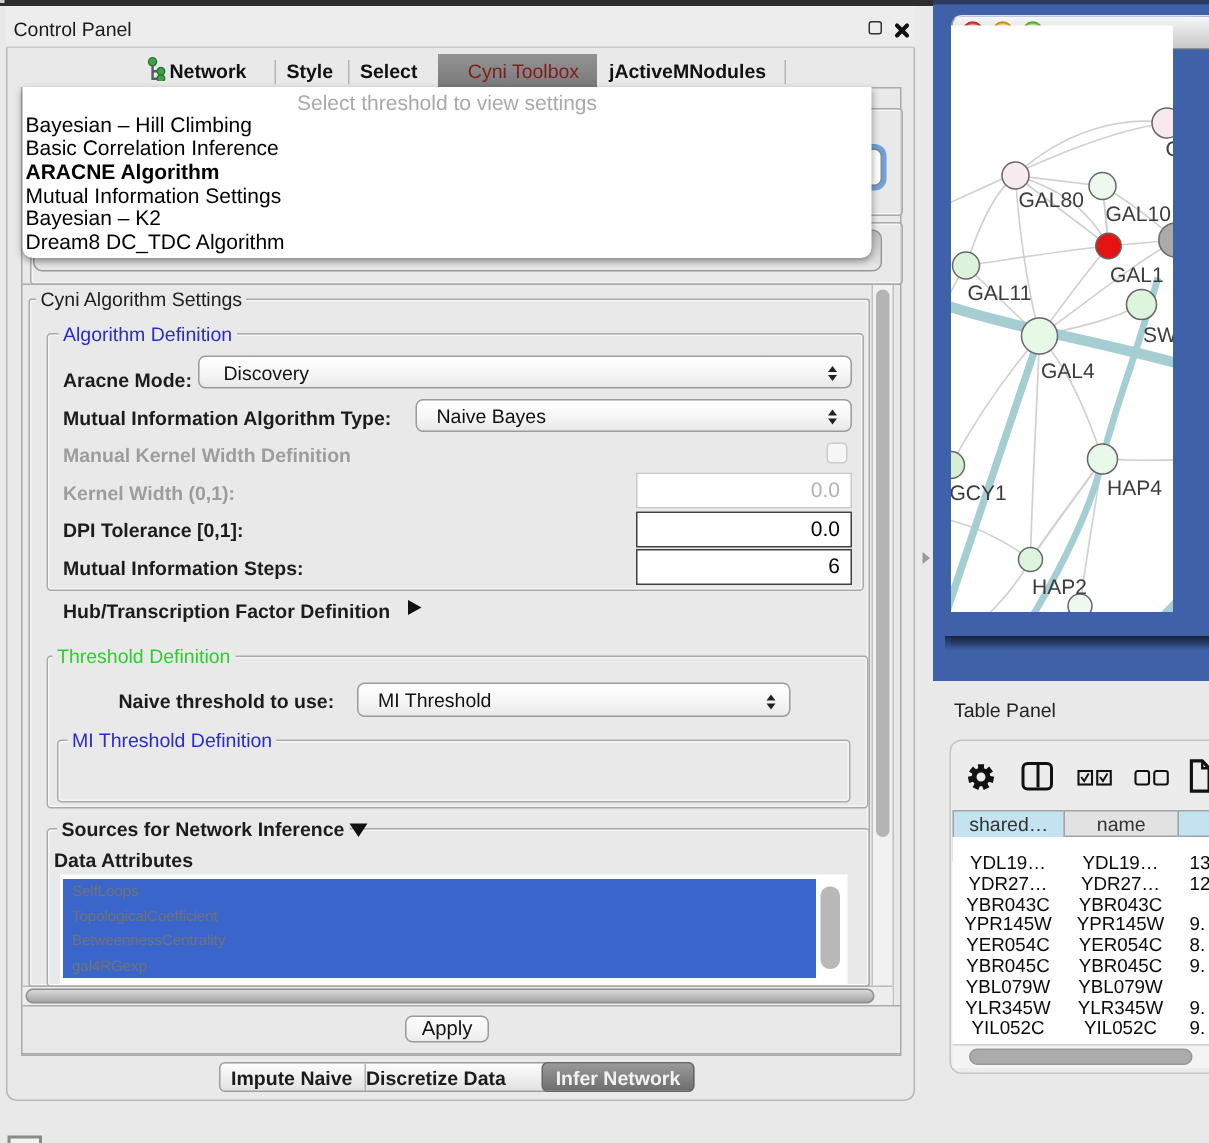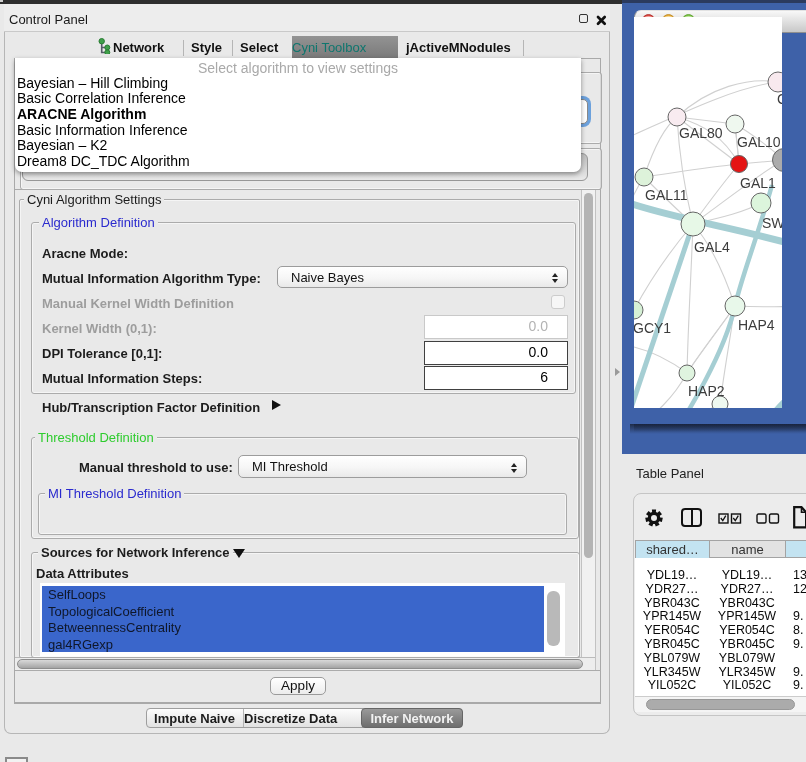--- a/index.html
+++ b/index.html
@@ -3,49 +3,49 @@
 html,body{margin:0;padding:0}
 #root{position:relative;width:806px;height:762px;background:#e9e9e9;font-family:"Liberation Sans",sans-serif;overflow:hidden}
 .ab{position:absolute}
 .b13{font-size:13px;font-weight:bold;color:#1c1c1c}
 .g13{font-size:13px;font-weight:bold;color:#9d9d9d}
 .combo{position:absolute;height:22px;border:1px solid #9c9c9c;border-radius:5px;background:linear-gradient(#ffffff,#f6f6f6 55%,#e9e9e9);box-sizing:border-box}
 .combo .txt{position:absolute;left:14px;top:3px;font-size:13px;color:#111}
 .spin{position:absolute;right:7px;top:4px;width:8px;height:14px}
 .spin .u{position:absolute;left:0;top:2px;width:0;height:0;border-left:3.2px solid transparent;border-right:3.2px solid transparent;border-bottom:4.2px solid #222}
 .spin .d{position:absolute;left:0;bottom:2px;width:0;height:0;border-left:3.2px solid transparent;border-right:3.2px solid transparent;border-top:4.2px solid #222}
-.field{position:absolute;background:#fff;box-sizing:border-box;font-size:14px;text-align:right;padding-right:19px;line-height:21px}
+.field{position:absolute;background:#fff;box-sizing:border-box;font-size:14px;text-align:right;padding-right:7px;line-height:21px}
 .grp{position:absolute;border:1px solid #ababab;border-radius:3px;box-shadow:inset 0 0 0 1px rgba(255,255,255,.55)}
 .gt{position:absolute;font-size:13px;background:#e9e9e9;padding:0 3px;line-height:13px}
 .tabsep{position:absolute;top:40px;width:1px;height:16px;background:#b5b5b5}
 .tri-r{width:0;height:0;border-top:5.5px solid transparent;border-bottom:5.5px solid transparent;border-left:9px solid #111}
 .tri-d{width:0;height:0;border-left:6.5px solid transparent;border-right:6.5px solid transparent;border-top:9px solid #111}
 .hrow{position:absolute;font-size:13px;color:#333;box-sizing:border-box;border:1px solid #a3a3a3;text-align:center;line-height:17px}
 .trow{position:absolute;width:171px;height:13.8px;font-size:12.5px;color:#0a0a0a}
 .trow span{position:absolute;top:0;text-align:center;display:block;line-height:13.8px}
 .trow span.c1{left:0;width:74px}.trow span.c2{left:74px;width:76px}.trow span.c3{left:150px;width:56px;text-align:left;padding-left:8px}
 .ditem{position:absolute;left:17px;font-size:14px;color:#000;line-height:15.7px}
-.litem{position:absolute;left:48px;font-size:13px;color:#0f172a;line-height:16.5px}
+.litem{position:absolute;left:48px;font-size:10px;color:#737373;line-height:16.5px}
 </style></head><body>
 <div id="root">
 
 <div class="ab" style="left:0;top:0;width:622px;height:4px;background:#2e2e2e"></div>
 <div class="ab" style="left:0;top:0;width:3px;height:2px;background:#cfcfcf"></div>
 
 <div class="ab" style="left:4px;top:4px;width:606px;height:730px;background:#e9e9e9;border:1px solid #b6b6b6;border-top:none;border-radius:0 0 7px 7px;box-sizing:border-box"></div>
 
 <div class="ab" style="left:4px;top:4px;width:606px;height:27px;background:#ededed;border-bottom:1px solid #c9c9c9"></div>
 <div class="ab" style="left:9px;top:12px;font-size:13px;color:#1a1a1a">Control Panel</div>
 <div class="ab" style="left:579px;top:14px;width:7px;height:7px;border:1.6px solid #333;border-radius:2px"></div>
 <svg class="ab" style="left:596px;top:15px" width="11" height="11">
       <path d="M2,2 L8.7,8.7 M8.7,2 L2,8.7" stroke="#111" stroke-width="2.7" stroke-linecap="round"></path>
     </svg>
 
 <div class="ab" style="left:292px;top:36px;width:106px;height:22px;background:linear-gradient(#939393,#7a7a7a)"></div>
-<div class="ab" style="left:292px;top:40px;width:114px;text-align:left;font-size:13px;color:#0f766e">Cyni Toolbox</div>
+<div class="ab" style="left:292px;top:40px;width:114px;text-align:center;font-size:13px;color:#7f1d1d">Cyni Toolbox</div>
 <svg class="ab" style="left:97px;top:37px" width="14" height="17">
       <path d="M4.7,6 V15.5 H9 M4.7,10.5 H9" fill="none" stroke="#565b68" stroke-width="1.6"></path>
       <circle cx="4.7" cy="4.2" r="2.7" fill="#3fa04a" stroke="#2a7c33" stroke-width="1"></circle>
       <circle cx="10.3" cy="10.5" r="2.5" fill="#3fa04a" stroke="#2a7c33" stroke-width="1"></circle>
       <circle cx="10.3" cy="15.3" r="2.5" fill="#3fa04a" stroke="#2a7c33" stroke-width="1"></circle>
     </svg>
 <div class="ab" style="left:113px;top:40px;font-size:13px;font-weight:bold;color:#111">Network</div>
 <div class="tabsep" style="left:183px"></div>
 <div class="ab" style="left:191px;top:40px;font-size:13px;font-weight:bold;color:#111">Style</div>
 <div class="tabsep" style="left:232px"></div>
@@ -68,20 +68,27 @@
 <div class="ab" style="left:17px;top:659px;width:566px;height:10px;border-radius:5px;background:linear-gradient(#d9d9d9,#a4a4a4);border:1px solid #8d8d8d;box-sizing:border-box"></div>
 <div class="ab" style="left:15px;top:670px;width:586px;height:1px;background:#ababab"></div>
 
 <div class="grp" style="left:19px;top:199px;width:559px;height:457px;border-radius:2px"></div>
 <div class="gt" style="left:24px;top:193px;color:#1c1c1c">Cyni Algorithm Settings</div>
 
 <div class="grp" style="left:31px;top:222px;width:543px;height:170px"></div>
 <div class="gt" style="left:39px;top:216px;color:#2a2ace">Algorithm Definition</div>
 
 <div class="ab b13" style="left:42px;top:246px">Aracne Mode:</div>
+<div class="combo" style="left:132px;top:237px;width:436px">
+      <span class="txt" style="left:16px">Discovery</span>
+      <span class="spin">
+        <span class="u"></span>
+        <span class="d"></span>
+      </span>
+    </div>
 <div class="ab b13" style="left:42px;top:271px">Mutual Information Algorithm Type:</div>
 <div class="combo" style="left:277px;top:266px;width:291px">
       <span class="txt" style="left:13px">Naive Bayes</span>
       <span class="spin">
         <span class="u"></span>
         <span class="d"></span>
       </span>
     </div>
 <div class="ab g13" style="left:42px;top:296px">Manual Kernel Width Definition</div>
 <div class="ab" style="left:551px;top:295px;width:14px;height:14px;background:#f6f6f6;border:1px solid #cccccc;border-radius:3px;box-sizing:border-box"></div>
@@ -90,21 +97,21 @@
 <div class="ab b13" style="left:42px;top:346px">DPI Tolerance [0,1]:</div>
 <div class="field" style="left:424px;top:341px;width:144px;height:24px;border:1.5px solid #404040;color:#000">0.0</div>
 <div class="ab b13" style="left:42px;top:371px">Mutual Information Steps:</div>
 <div class="field" style="left:424px;top:366px;width:144px;height:24px;border:1.5px solid #404040;color:#000">6</div>
 
 <div class="ab b13" style="left:42px;top:400px">Hub/Transcription Factor Definition</div>
 <div class="ab tri-r" style="left:272px;top:400px"></div>
 
 <div class="grp" style="left:31px;top:437px;width:546px;height:100px"></div>
 <div class="gt" style="left:35px;top:431px;color:#2ecc2e">Threshold Definition</div>
-<div class="ab b13" style="left:79px;top:460px">Manual threshold to use:</div>
+<div class="ab b13" style="left:79px;top:460px">Naive threshold to use:</div>
 <div class="combo" style="left:238px;top:455px;width:289px;height:23px">
       <span class="txt" style="left:13px">MI Threshold</span>
       <span class="spin" style="top:4.5px">
         <span class="u"></span>
         <span class="d"></span>
       </span>
     </div>
 <div class="grp" style="left:38px;top:493px;width:527px;height:40px"></div>
 <div class="gt" style="left:45px;top:487px;color:#2a2ace">MI Threshold Definition</div>
 
@@ -293,19 +300,19 @@
 <div class="trow" style="left:635px;top:679.4px">
       <span class="c1">YIL052C</span>
       <span class="c2">YIL052C</span>
       <span class="c3">9.</span>
     </div>
 
 <div class="ab" style="left:635px;top:696px;width:171px;height:15px;background:#f4f4f4;border-top:1px solid #ccc"></div>
 <div class="ab" style="left:646px;top:698.5px;width:149px;height:11px;background:#ababab;border:1px solid #989898;border-radius:5.5px;box-sizing:border-box"></div>
 
 <div class="ab" style="left:15px;top:58px;width:566px;height:114px;background:#fff;border-radius:0 0 7px 7px;box-shadow:0 2px 5px rgba(0,0,0,.4)"></div>
-<div class="ab" style="left:15px;top:60px;width:566px;text-align:center;font-size:14px;color:#a9a9a9">Select algorithm to view settings</div>
+<div class="ab" style="left:15px;top:60px;width:566px;text-align:center;font-size:14px;color:#a9a9a9">Select threshold to view settings</div>
 <div class="ditem" style="top:75.5px">Bayesian – Hill Climbing</div>
 <div class="ditem" style="top:91.2px">Basic Correlation Inference</div>
 <div class="ditem" style="top:106.9px;font-weight:bold">ARACNE Algorithm</div>
-<div class="ditem" style="top:122.6px">Basic Information Inference</div>
+<div class="ditem" style="top:122.6px">Mutual Information Settings</div>
 <div class="ditem" style="top:138.3px">Bayesian – K2</div>
 <div class="ditem" style="top:154px">Dream8 DC_TDC Algorithm</div>
 </div>
 </body></html>

